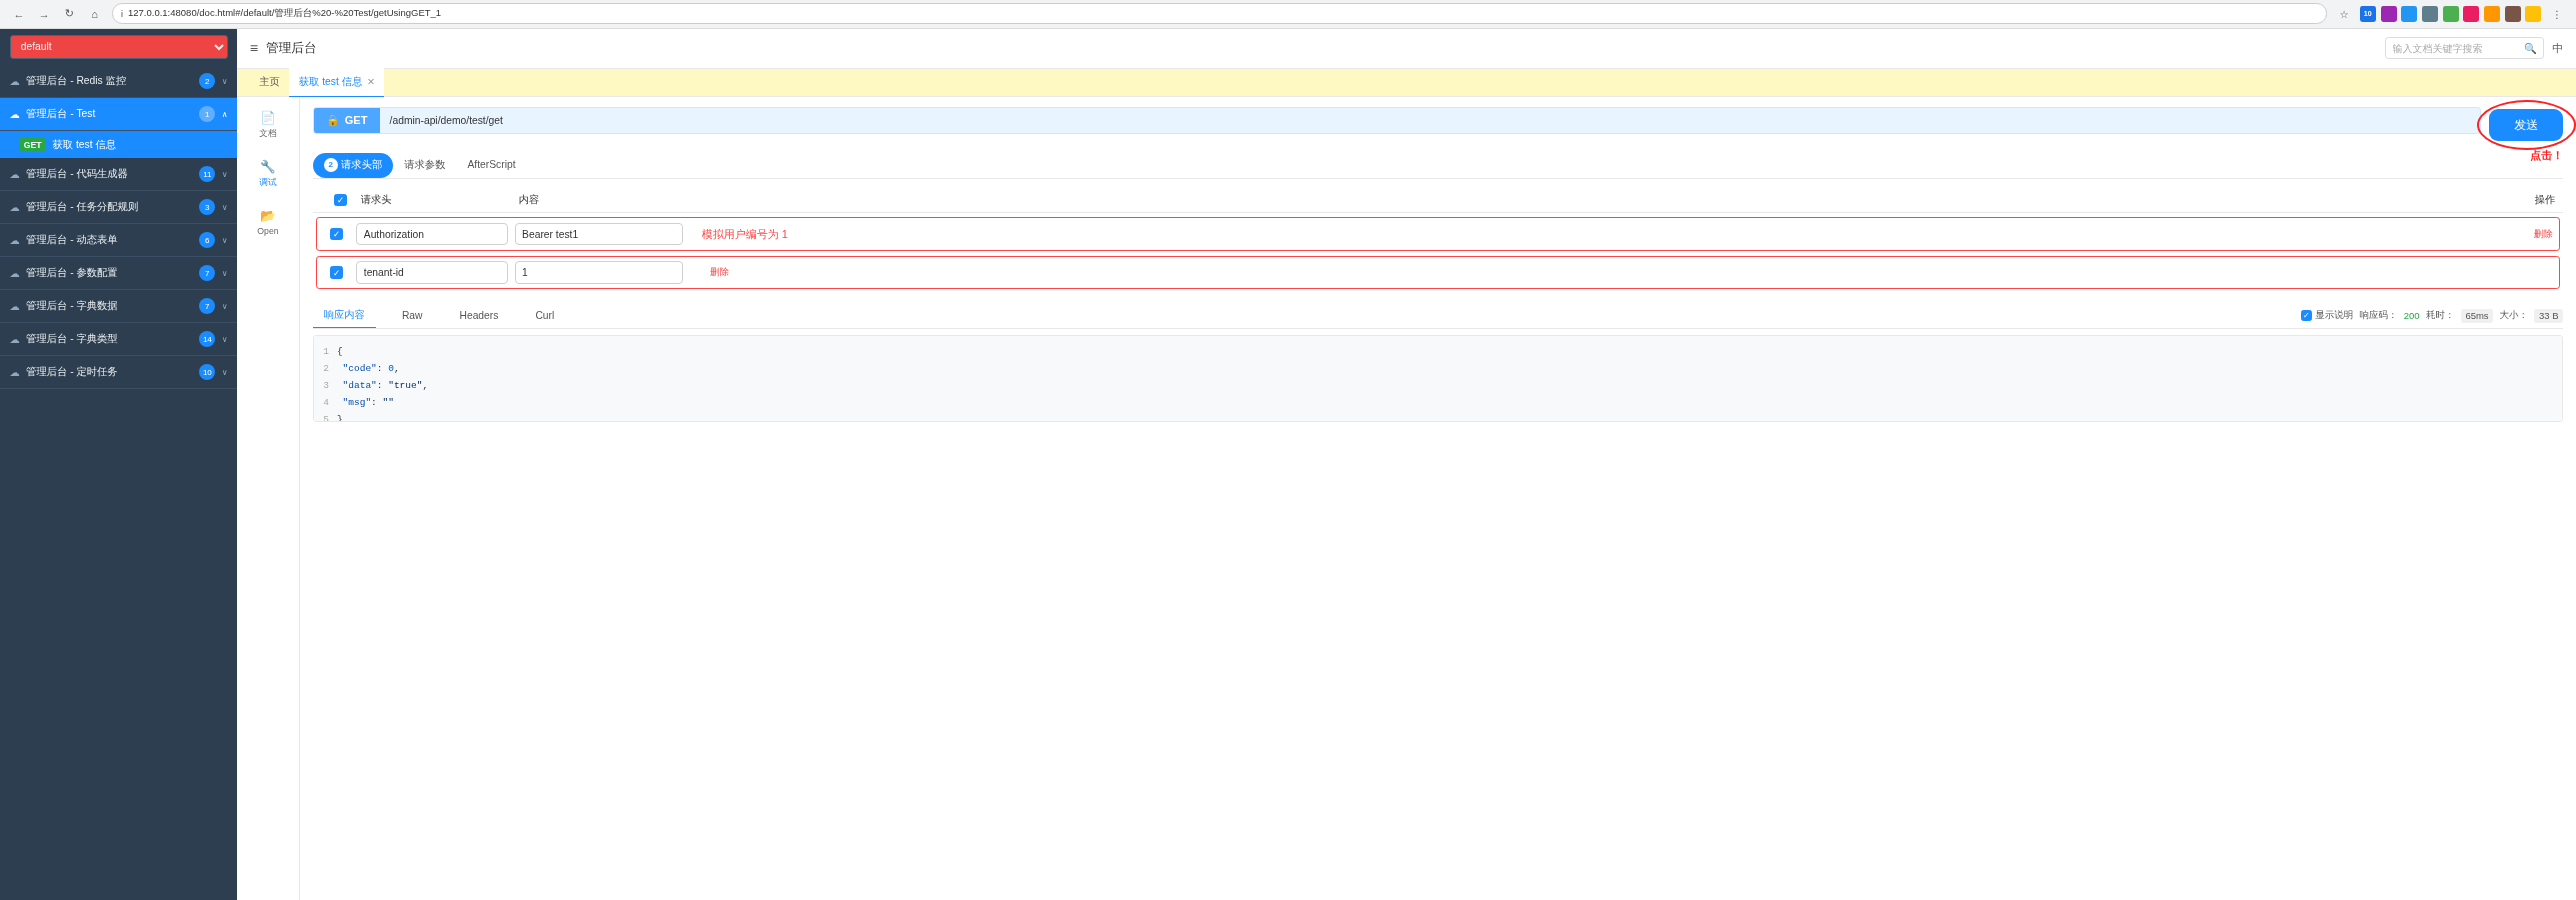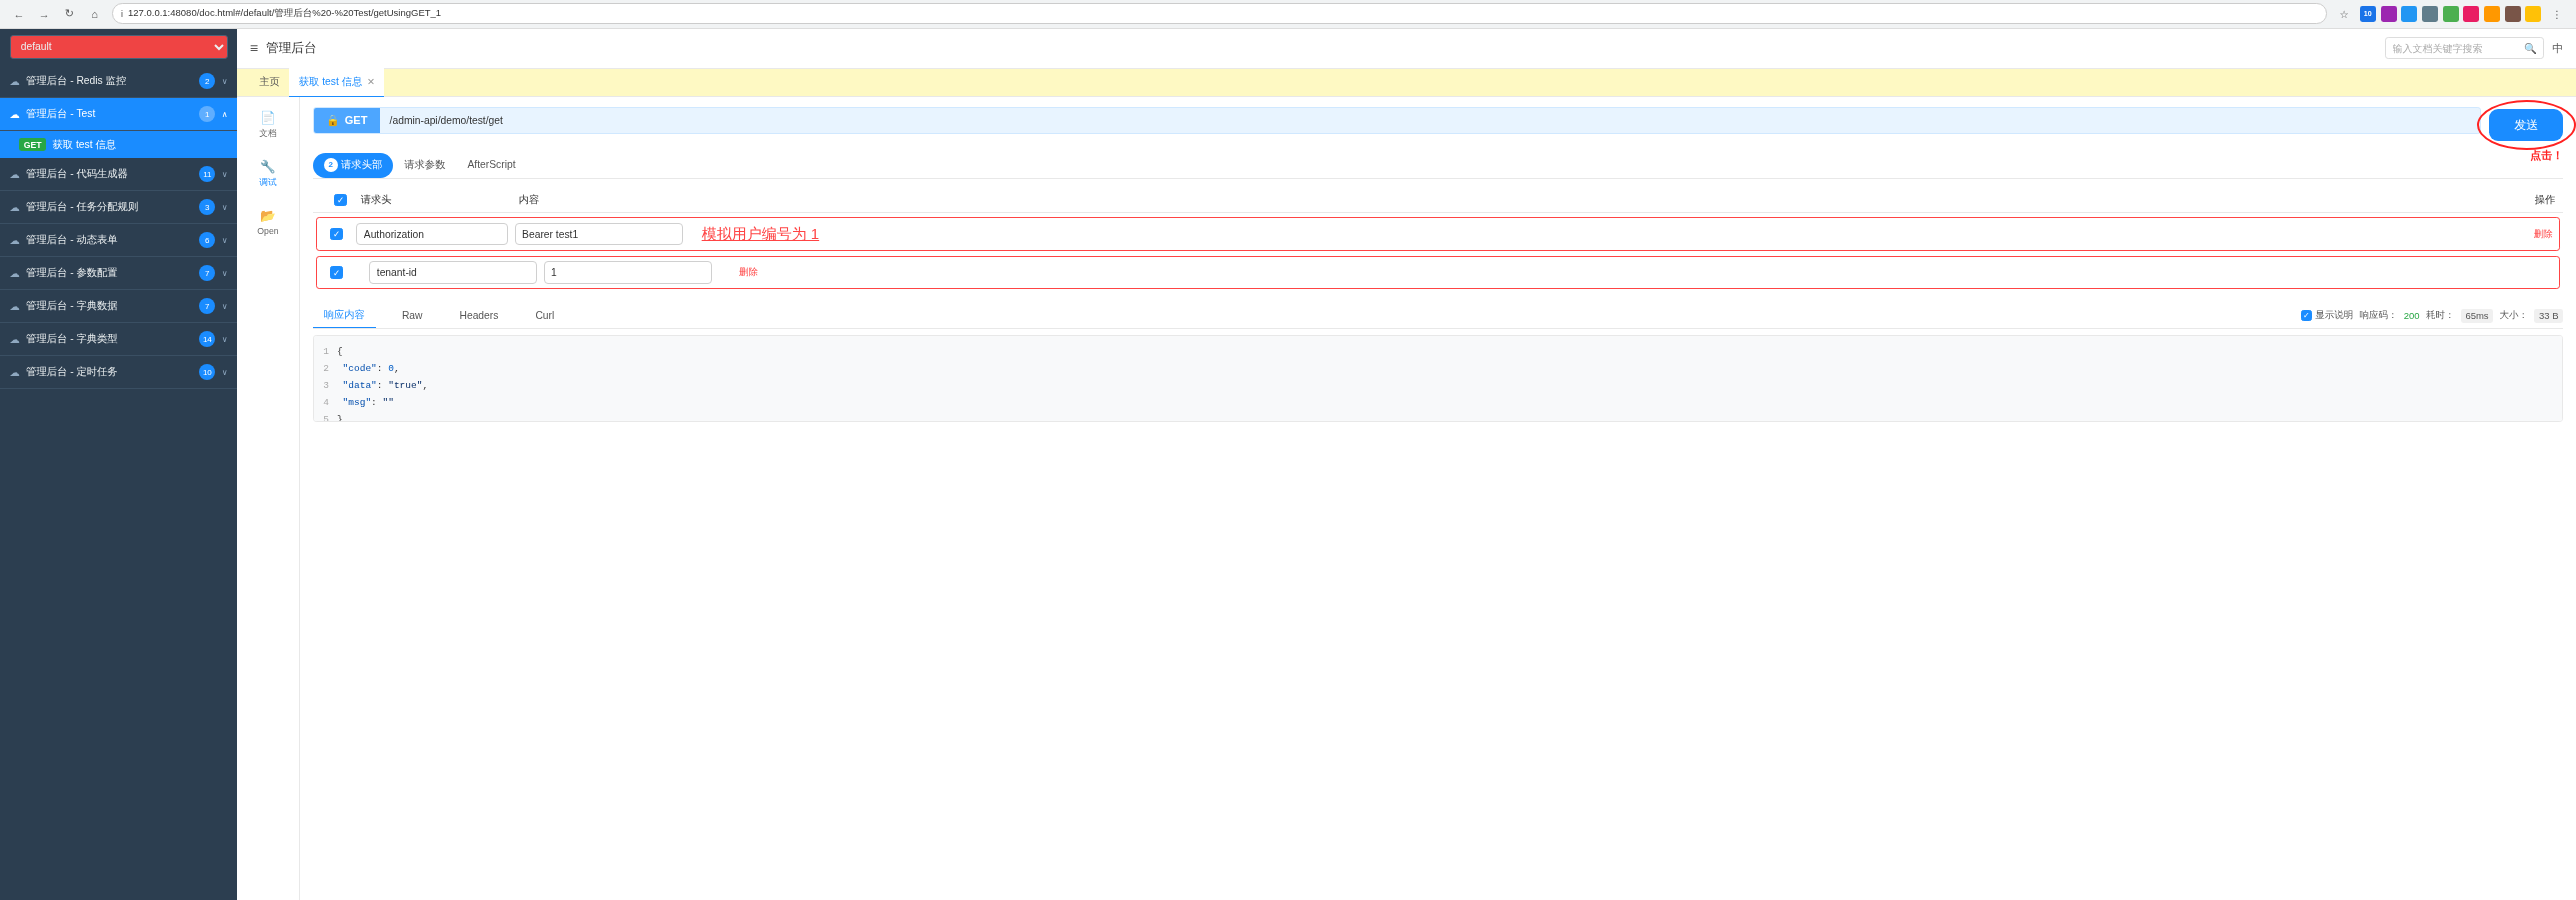--- a/index.html
+++ b/index.html
@@ -373,23 +373,22 @@
     .header-input {
       width: 100%;
       border: 0.8px solid #d0d0d0;
       border-radius: 4px;
       padding: 4.7px 6.3px;
       font-size: 10.3px;
       color: #333;
     }
     .red-hint {
       color: #ff4444;
-      font-size: 15px;
+      font-size: 11px;
       padding-left: 6.3px;
-      text-decoration: underline;
     }
     .delete-btn {
       color: #ff4444;
       background: none;
       border: none;
       cursor: pointer;
       font-size: 9.5px;
       white-space: nowrap;
     }
 
@@ -689,21 +688,21 @@
             </div>
             <div style="width:40px;text-align:right;">
               <button class="delete-btn">删除</button>
             </div>
           </div>
 
           <div style="border:1.6px solid #ff4444;border-radius:3.2px;margin:4.7px 3.2px;padding:4.7px 6.3px;display:flex;align-items:center;gap:6.3px;background:white;">
             <div style="width:27px;display:flex;align-items:center;justify-content:center;">
               <div class="checked-box">✓</div>
             </div>
-            <div style="width:168px;margin-left:13px;">
+            <div style="width:152px;">
               <input class="header-input" type="text" style="width: 100%;" value="tenant-id">
             </div>
             <div style="width:168px;">
               <input class="header-input" type="text" style="width: 100%;" value="1">
             </div>
             <div style="width:40px;text-align:right;">
               <button class="delete-btn">删除</button>
             </div>
           </div>
         </div>

